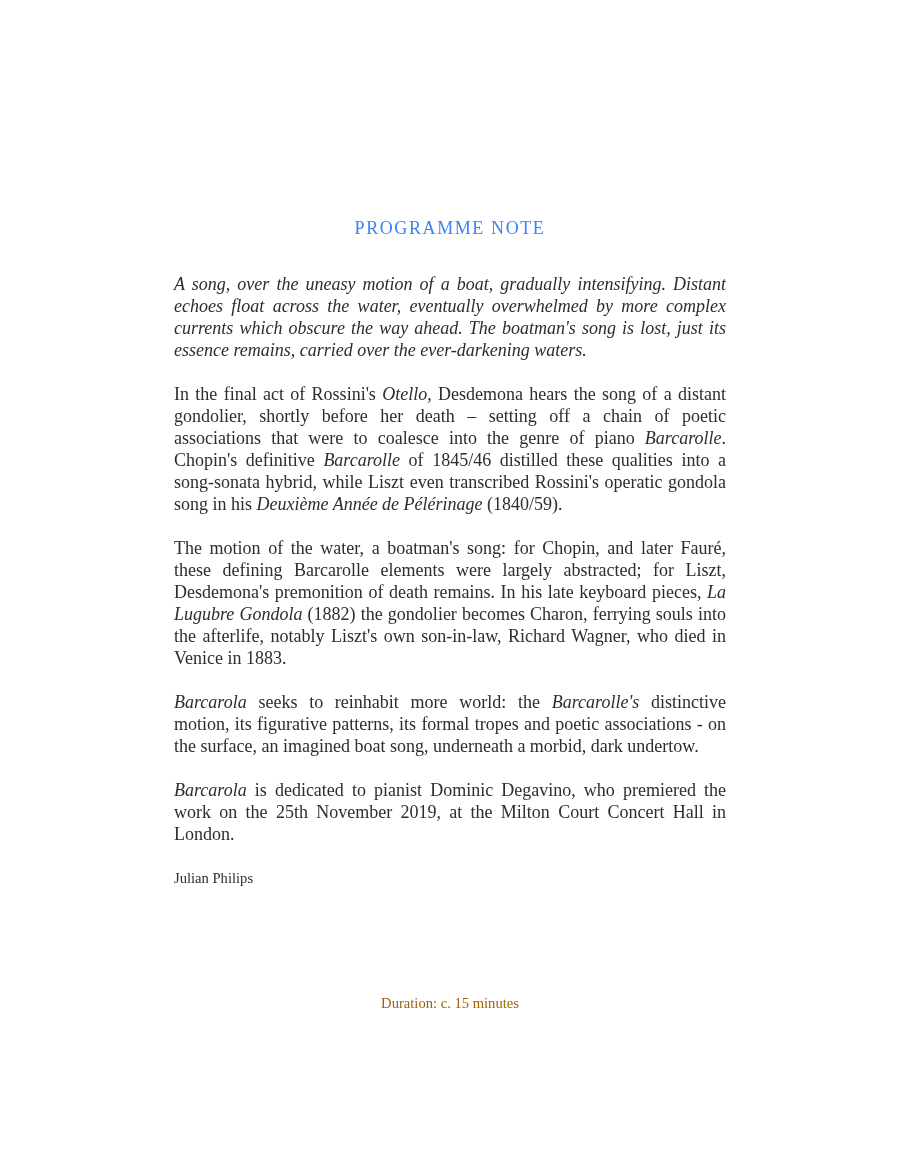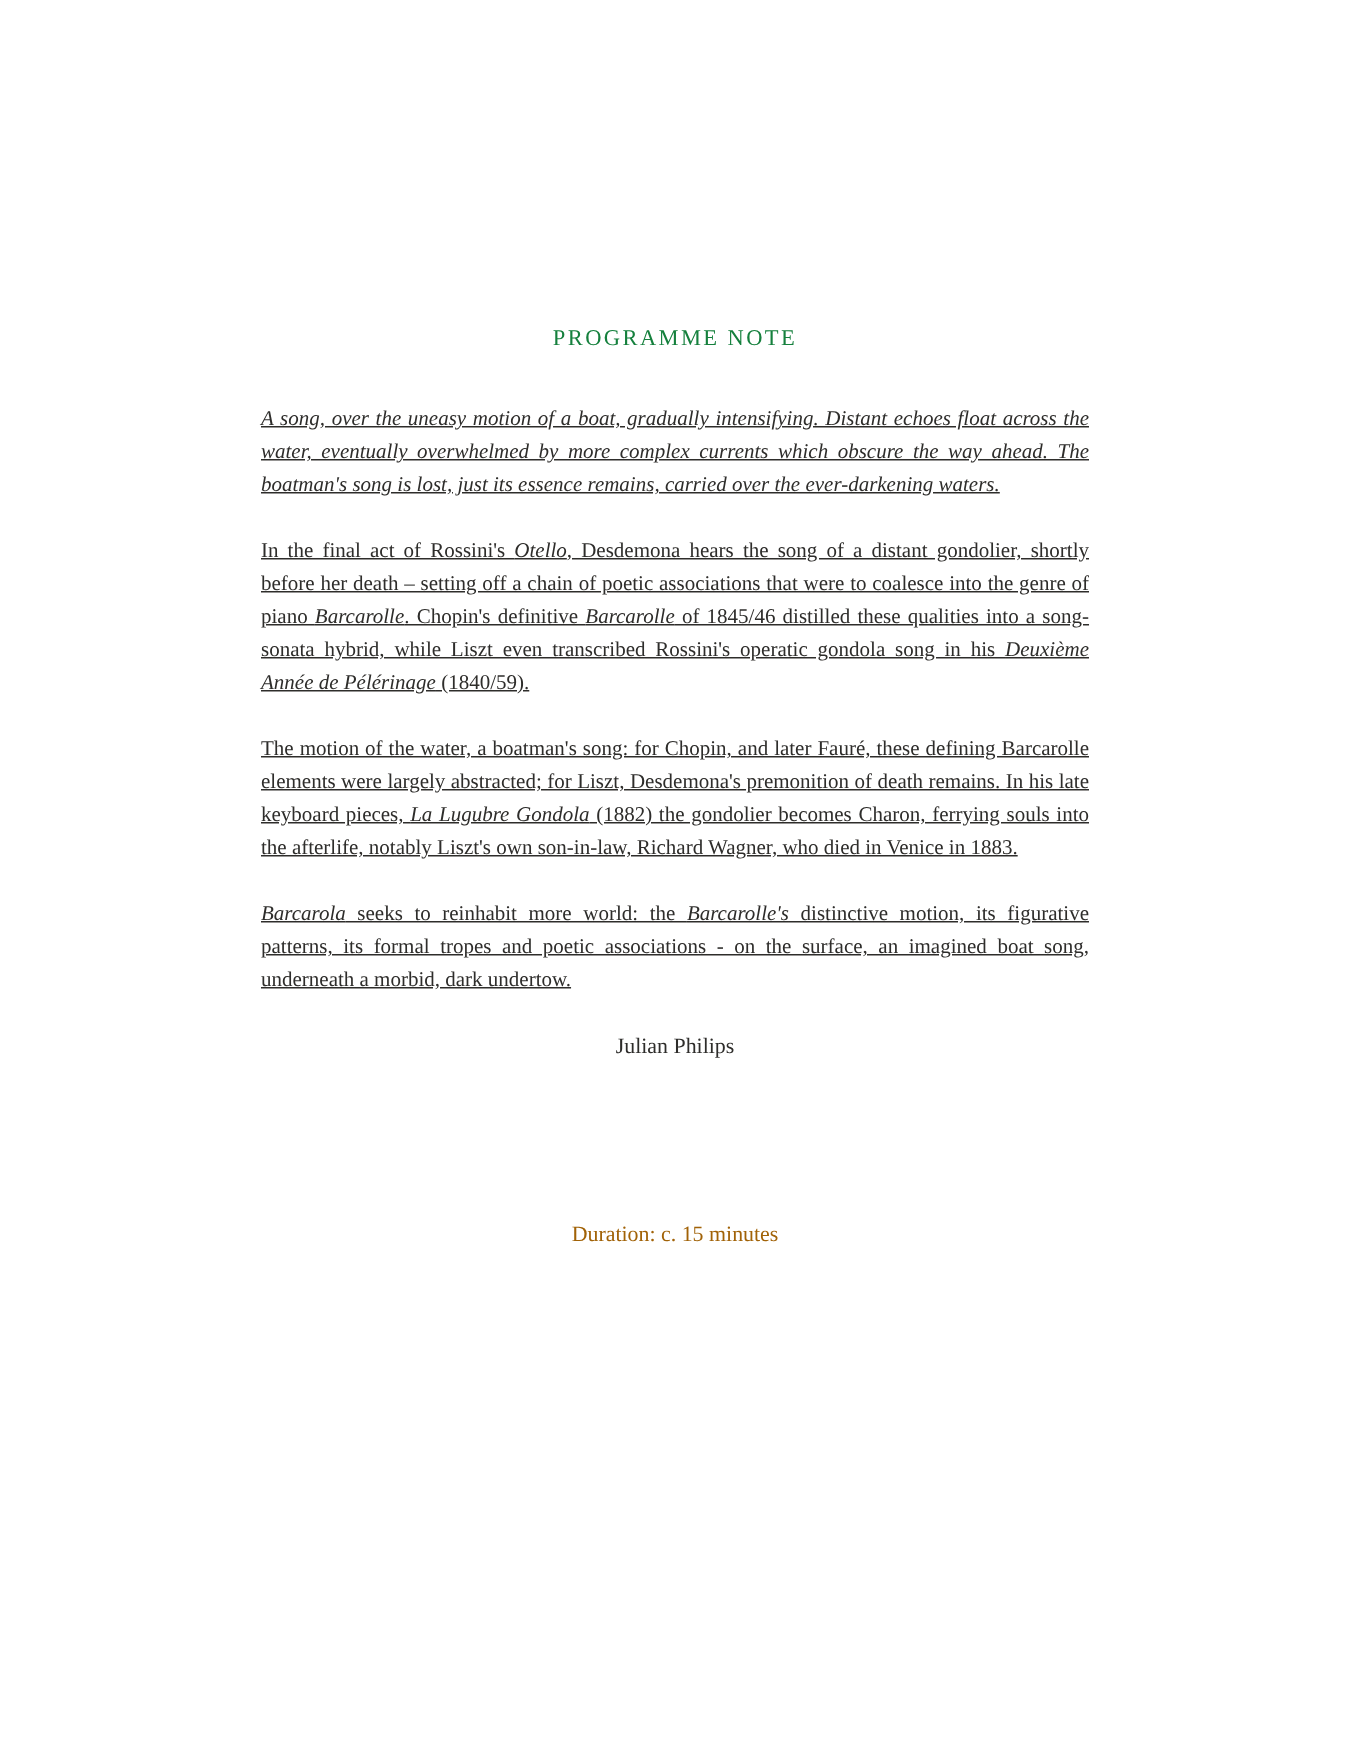--- a/index.html
+++ b/index.html
@@ -15,41 +15,40 @@
     position: relative;
     overflow: hidden;
   }
   .page {
     width: 552px;
     margin: 0 auto;
     padding-top: 218px;
   }
   .page-title {
     text-align: center;
-    font-size: 15px;
+    font-size: 18px;
     letter-spacing: 1.6px;
-    color: #15803d;
+    color: #3b82f6;
     margin: 0 0 34px 0;
     font-weight: normal;
   }
   .body-text p.para {
-    font-size: 14px;
+    font-size: 18px;
     line-height: 22px;
     text-align: justify;
     margin: 0 0 22px 0;
     color: #2e2d2b;
-    text-decoration: underline;
   }
   .body-text p.epigraph {
     font-style: italic;
   }
   .author-line {
     font-size: 14.6px;
     line-height: 22px;
-    text-align: center;
+    text-align: left;
     margin: 0;
     color: #2e2d2b;
   }
   .duration-line {
     font-size: 14.6px;
     line-height: 22px;
     text-align: center;
     margin-top: 103px;
     color: #a16207;
   }
@@ -58,18 +57,19 @@
 <body>
 
 <div class="page">
   <h1 class="page-title">PROGRAMME NOTE</h1>
 
   <div class="body-text">
       <p class="para epigraph"><span>A song, over the uneasy motion of a boat, gradually intensifying. Distant echoes float across the water, eventually overwhelmed by more complex currents which obscure the way ahead. The boatman's song is lost, just its essence remains, carried over the ever-darkening waters.</span></p>
       <p class="para"><span>In the final act of Rossini's </span><i>Otello</i><span>, Desdemona hears the song of a distant gondolier, shortly before her death – setting off a chain of poetic associations that were to coalesce into the genre of piano </span><i>Barcarolle</i><span>. Chopin's definitive </span><i>Barcarolle</i><span> of 1845/46 distilled these qualities into a song-sonata hybrid, while Liszt even transcribed Rossini's operatic gondola song in his </span><i>Deuxième Année de Pélérinage</i><span> (1840/59).</span></p>
       <p class="para"><span>The motion of the water, a boatman's song: for Chopin, and later Fauré, these defining Barcarolle elements were largely abstracted; for Liszt, Desdemona's premonition of death remains. In his late keyboard pieces, </span><i>La Lugubre Gondola</i><span> (1882) the gondolier becomes Charon, ferrying souls into the afterlife, notably Liszt's own son-in-law, Richard Wagner, who died in Venice in 1883.</span></p>
       <p class="para"><i>Barcarola</i><span> seeks to reinhabit more world: the </span><i>Barcarolle's</i><span> distinctive motion, its figurative patterns, its formal tropes and poetic associations - on the surface, an imagined boat song, underneath a morbid, dark undertow.</span></p>
+      <p class="para"><i>Barcarola</i><span> is dedicated to pianist Dominic Degavino, who premiered the work on the 25th November 2019, at the Milton Court Concert Hall in London.</span></p>
     </div>
 
   <p class="author-line">Julian Philips</p>
 
   <p class="duration-line">Duration: c. 15 minutes</p>
 </div>
 
 </body></html>

